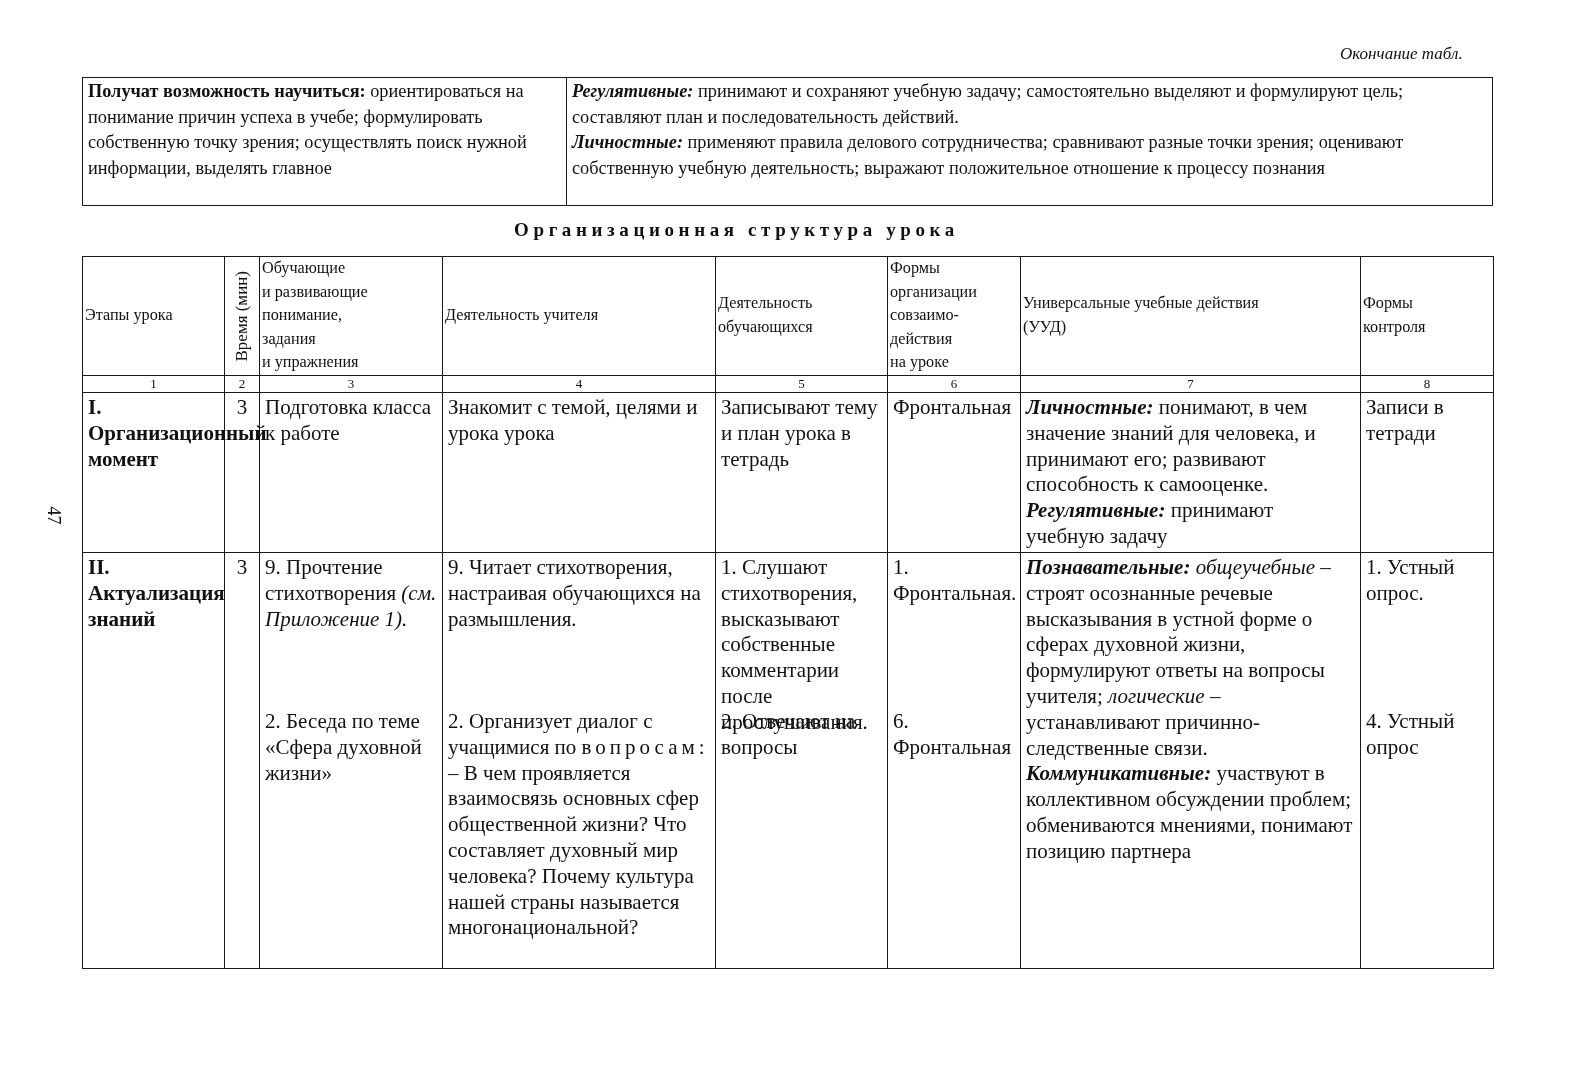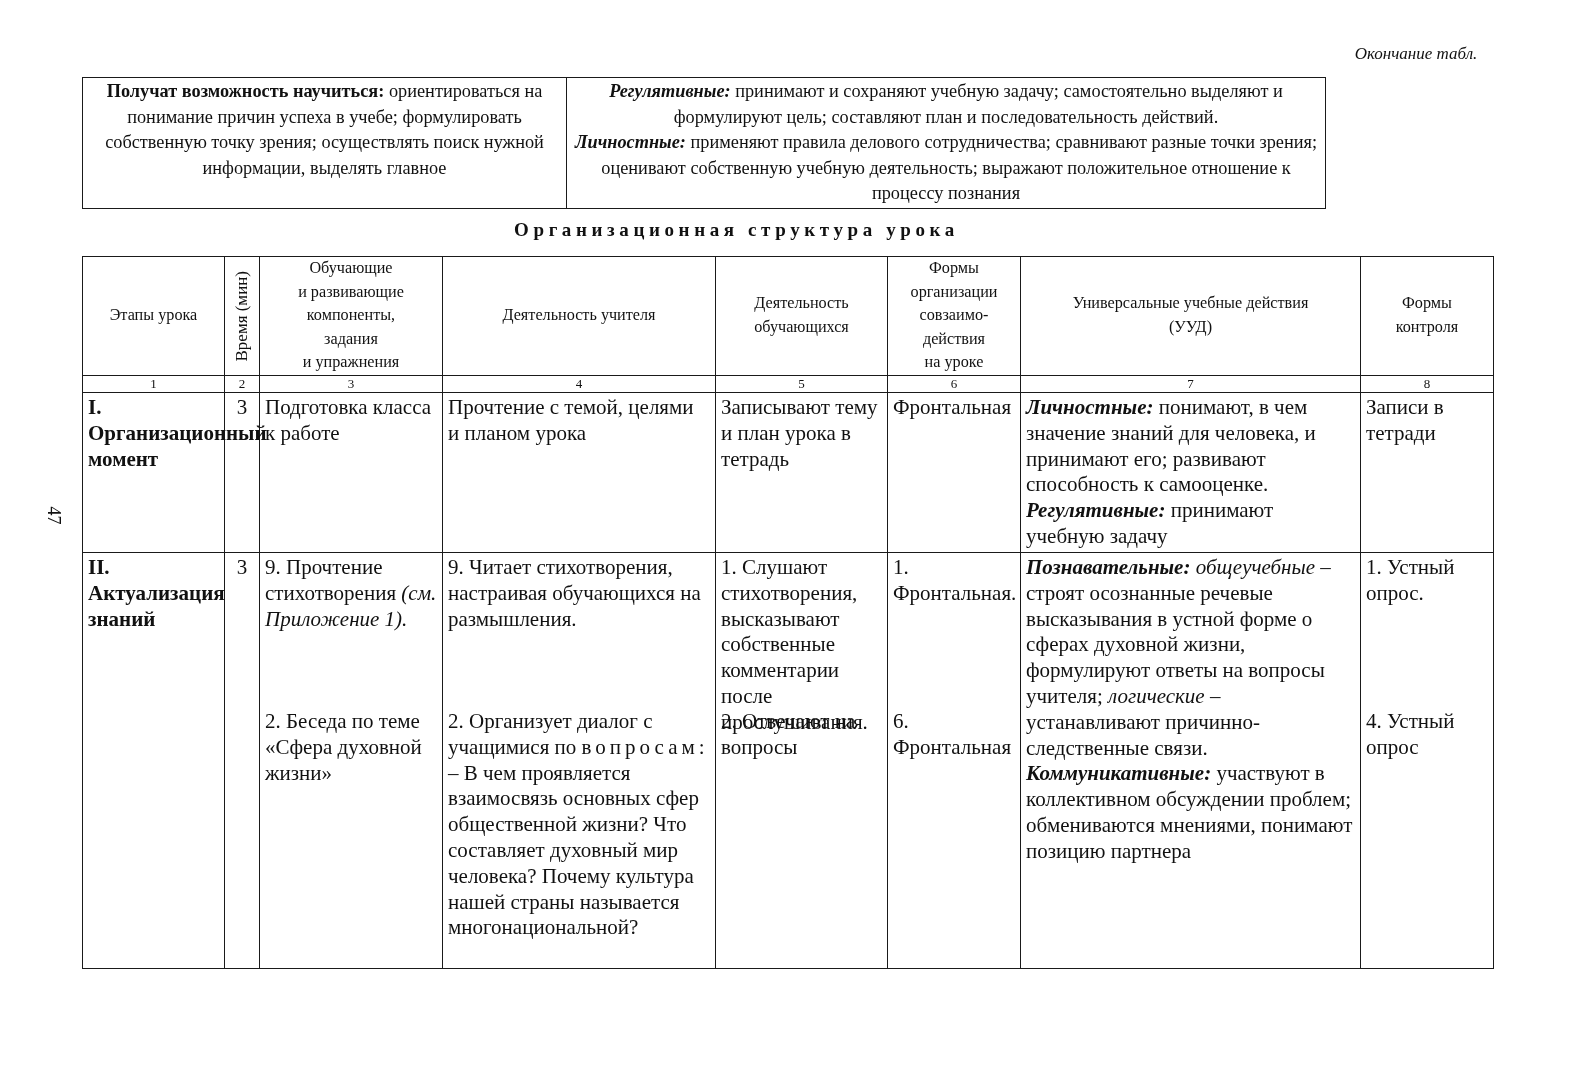--- a/index.html
+++ b/index.html
@@ -2,46 +2,46 @@
 <html><head>
 <meta charset="utf-8">
 <style>
   html, body { margin: 0; padding: 0; background: #ffffff; }
   body {
     width: 1578px; height: 1080px; position: relative; overflow: hidden;
     font-family: "Liberation Serif", "DejaVu Serif", serif;
     color: #111111;
   }
   .cont-label {
-    position: absolute; left: 1340px; top: 44px; width: 152px; text-align: center;
+    position: absolute; left: 1340px; top: 44px; width: 152px; text-align: left;
     font-style: italic; font-size: 17px;
   }
   .page-num {
     position: absolute; left: 44px; top: 505px; font-size: 18px;
     transform: rotate(90deg); transform-origin: center;
   }
   table { border-collapse: collapse; position: absolute; table-layout: fixed; }
   td, th { border: 1.6px solid #1a1a1a; vertical-align: top; padding: 0; }
 
   
-  .top-table { left: 82px; top: 77px; width: 1244px; text-align: center; }
+  .top-table { left: 82px; top: 77px; width: 1411px; }
   .top-table td { font-size: 18.3px; line-height: 25.6px; padding: 1px 5px 1px 5px; height: 125px; }
   .top-table td.c-left { width: 473px; }
   .b { font-weight: bold; }
   .bi { font-weight: bold; font-style: italic; font-family: Liberation Serif, serif; }
   .i { font-style: italic; }
 
   .section-title {
     position: absolute; left: 0; width: 1473px; top: 219px; text-align: center;
     font-weight: bold; font-size: 19px; letter-spacing: 4.6px;
   }
 
   
   .main-table { left: 82px; top: 256px; width: 1411px; }
-  .main-table th { font-weight: normal; font-size: 16.2px; line-height: 23.6px; text-align: center; vertical-align: middle; height: 117px; padding: 0 2px; }
+  .main-table th { font-weight: normal; font-size: 16.2px; line-height: 23.6px; text-align: left; vertical-align: middle; height: 117px; padding: 0 2px; }
   .main-table .num-row td { font-size: 13px; line-height: 16px; text-align: center; height: 16px; vertical-align: middle; }
   .main-table .body-row td { font-size: 21px; line-height: 25.8px; padding: 2px 5px 2px 5px; }
   .vert-wrap { display: flex; align-items: center; justify-content: center; height: 117px; }
   .vert { writing-mode: vertical-rl; transform: rotate(180deg); font-size: 17px; white-space: nowrap; }
   .center { text-align: center; }
   .spaced { letter-spacing: 4px; margin-top: 48px; }
   .row1 td { height: 155px; }
   .row2 td { height: 411px; }
 </style>
 </head>
@@ -76,21 +76,21 @@
       <tr>
     <th>Этапы урока</th>
     <th>
           <div class="vert-wrap">
             <span class="vert">Время (мин)</span>
           </div>
         </th>
     <th>
       <span>Обучающие</span><br>
       <span>и развивающие</span><br>
-      <span>компоненты,</span><br>
+      <span>понимание,</span><br>
       <span>задания</span><br>
       <span>и упражнения</span>
     </th>
     <th>Деятельность учителя</th>
     <th>
       <span>Деятельность</span><br>
       <span>обучающихся</span>
     </th>
     <th>
       <span>Формы</span><br>
@@ -116,21 +116,21 @@
     <td>5</td>
     <td>6</td>
     <td>7</td>
     <td>8</td>
   </tr>
 
   <tr class="body-row row1">
     <td class="b">I. Организационный момент</td>
     <td class="center">3</td>
     <td>Подготовка класса к работе</td>
-    <td>Прочтение с темой, целями и планом урока</td>
+    <td>Знакомит с темой, целями и урока урока</td>
     <td>Записывают тему и план урока в тетрадь</td>
     <td>Фронтальная</td>
     <td><span class="bi">Личностные:</span><span> понимают, в чем значение знаний для человека, и принимают его; развивают способность к самооценке.</span><br><span class="bi">Регулятивные:</span><span> принимают учебную задачу</span></td>
     <td>Записи в тетради</td>
   </tr>
 
   <tr class="body-row row2">
     <td class="b">II. Актуализация знаний</td>
     <td class="center">3</td>
     <td>

